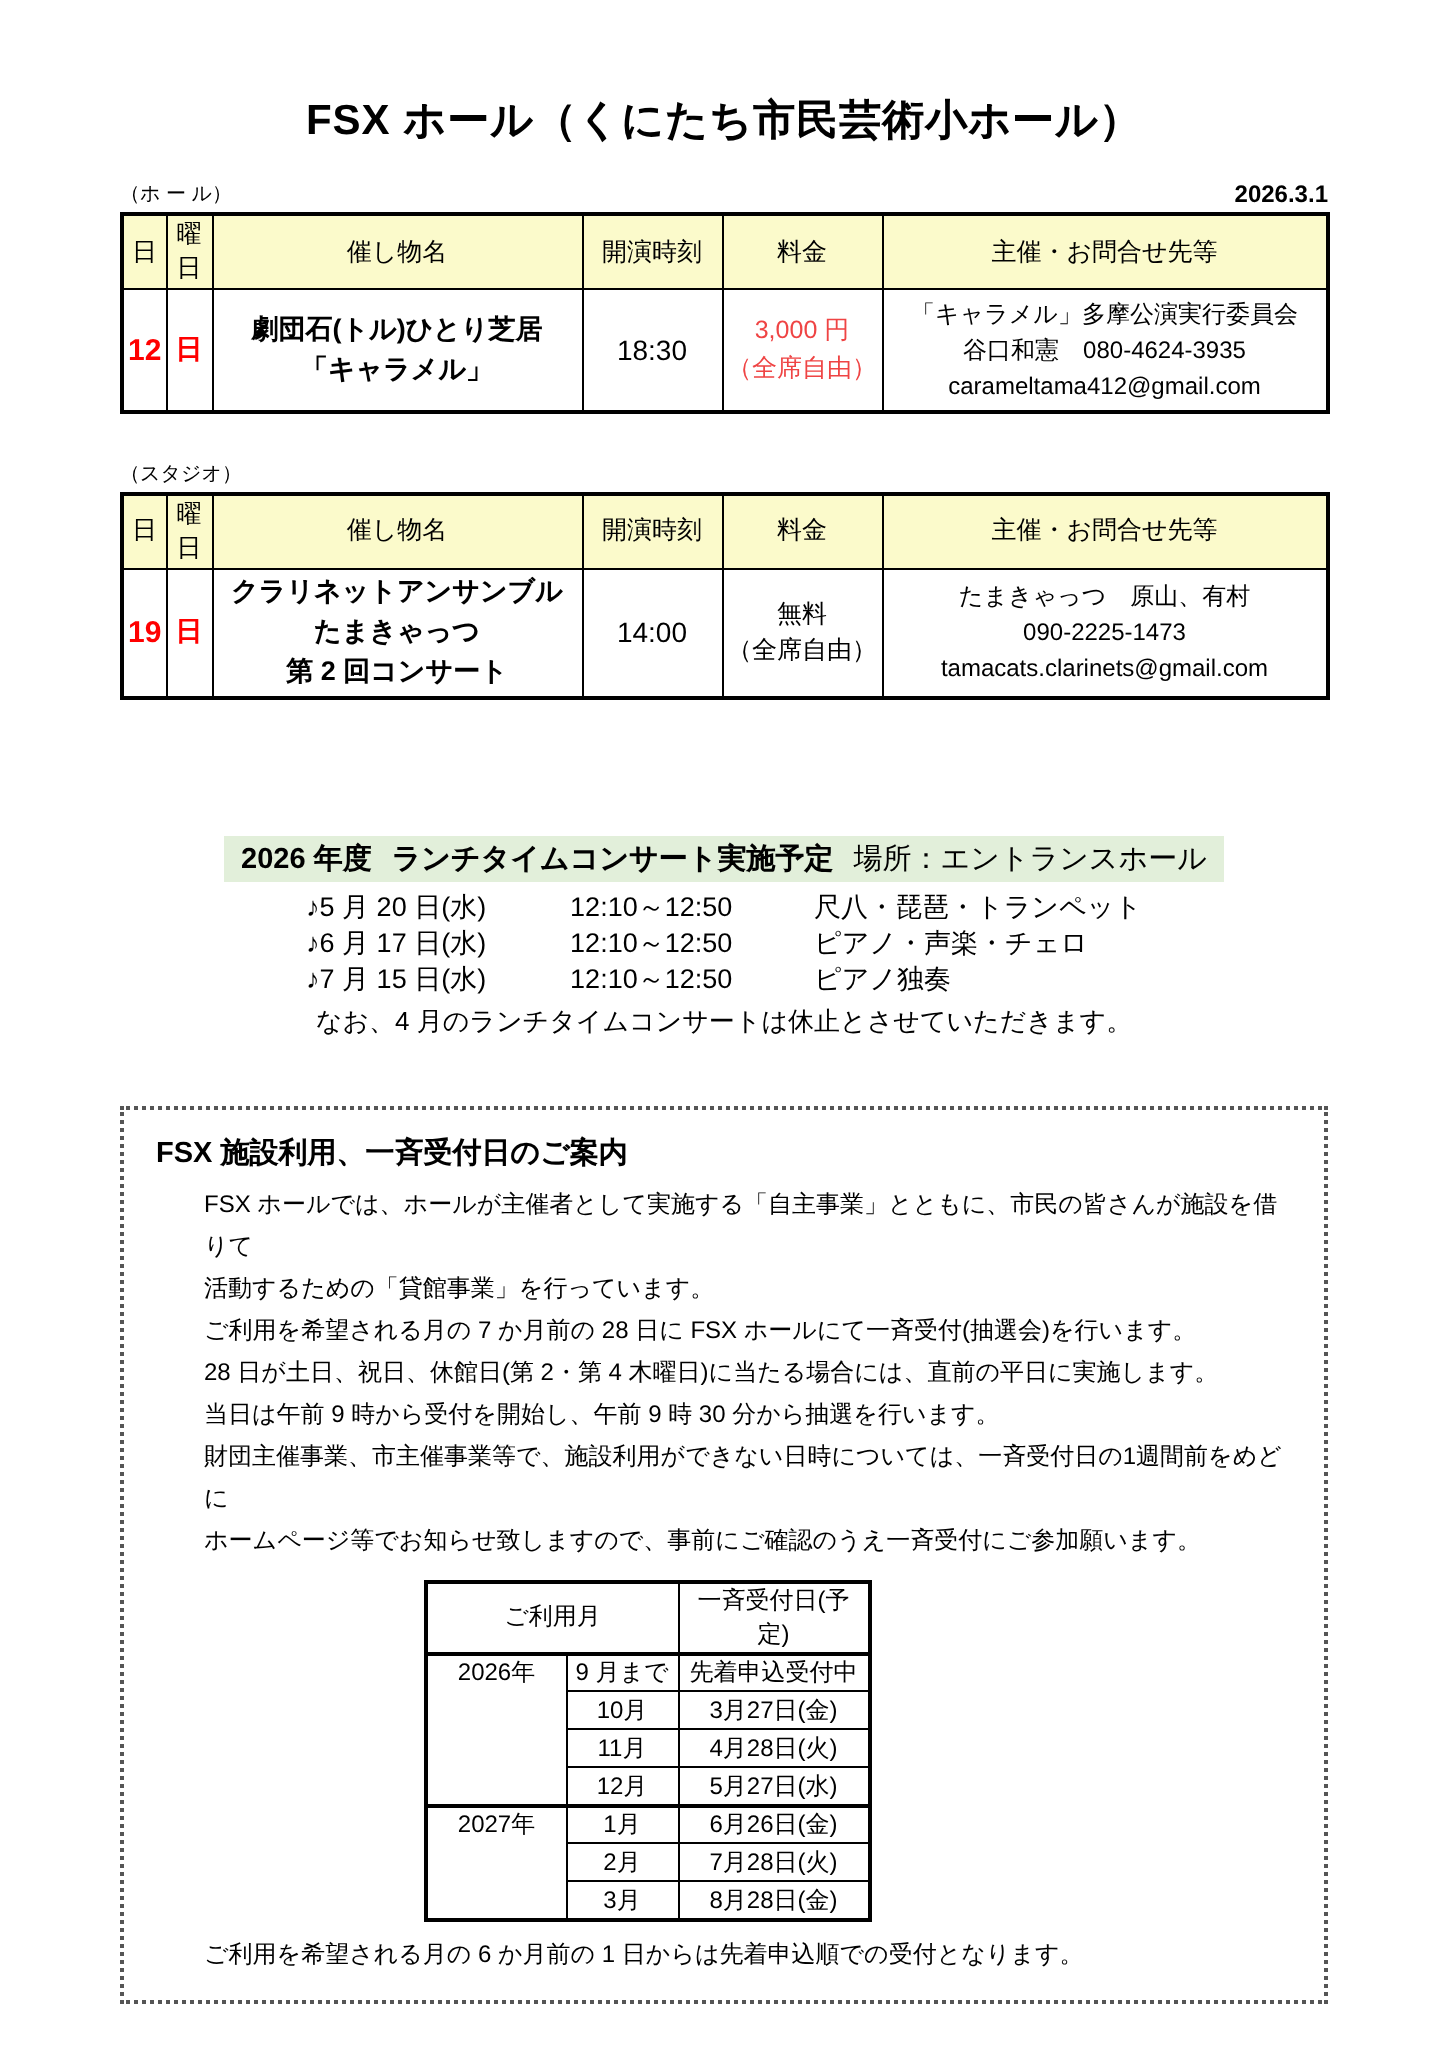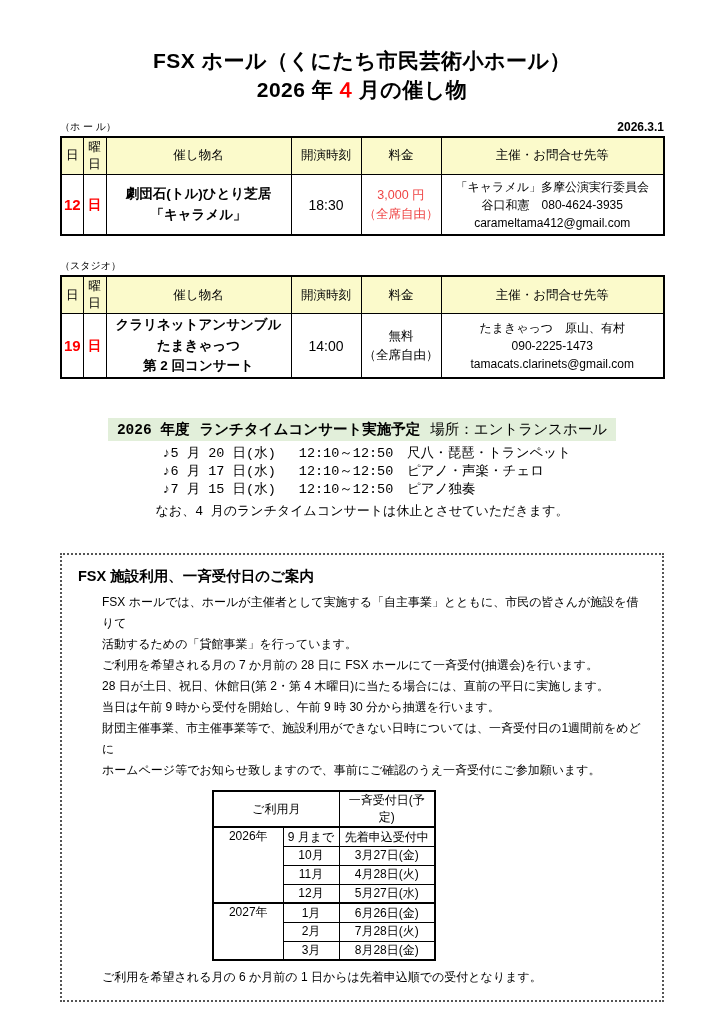--- a/index.html
+++ b/index.html
@@ -32,26 +32,26 @@
   tr.row-studio{ height:60px; }
   .day  { color:#ff0000; font-weight:bold; font-size:15px; }
   .wd   { color:#ff0000; font-weight:bold; font-size:13.5px; }
   .event-name { font-weight:bold; font-size:13.5px; line-height:1.5; }
   .time-cell  { font-size:14px;margin-top:24px; }
   .fee  { font-size:12.5px; line-height:1.5; }
   .fee-cyan { color:#ef4444; }
   .contact { font-size:12px; line-height:1.5; }
 
   
-  .lunch { margin-top:39px; text-align:center;font-family:Liberation Mono, monospace; }
+  .lunch { margin-top:68px; text-align:center; }
   .lunch-head { display:inline-block; background:#E2EFDA; font-size:14.5px; padding:2px 9px; }
   .lh-bold { font-weight:bold; }
   .lh-sp { display:inline-block; width:10px; }
   .lunch-items { width:fit-content; margin:4px auto 0; text-align:left; font-size:13.5px; line-height:1.34; }
-  .lunch-item { display:flex;text-align:center; }
+  .lunch-item { display:flex; }
   .li-date { width:132px; }
   .li-time { width:122px; }
   .lunch-note { font-size:13px; margin-top:3px; text-align:center; }
 
   
   .info-box { margin-top:33px; border:2px dotted #555; padding:12px 16px 12px 16px; }
   .box-title { font-size:14.5px; font-weight:bold; }
   .box-lines { margin:6px 0 0 24px; font-size:12px; line-height:1.75; }
   .sched-wrap { margin:9px 0 8px 134px; }
   table.sched { border-collapse:collapse; border:2px solid #000; font-size:12px; table-layout:fixed; width:222px; }
@@ -63,21 +63,20 @@
   td.month-r { text-align:right; padding-right:13px; }
   .box-footer { margin:6px 0 2px 24px; font-size:12px; }
 </style>
 </head>
 <body>
 
 <div class="page">
 
   <div class="title">
     <div>FSX ホール（くにたち市民芸術小ホール）</div>
-    <div><span>2026 年</span><span class="red">４</span><span>月の催し物</span></div>
   </div>
 
   <div class="section-head">
     <span class="section-label">（ホ ー ル）</span>
     <span class="pub-date">2026.3.1</span>
   </div>
 
   <table class="events">
     <colgroup>
         <col class="c-day">

